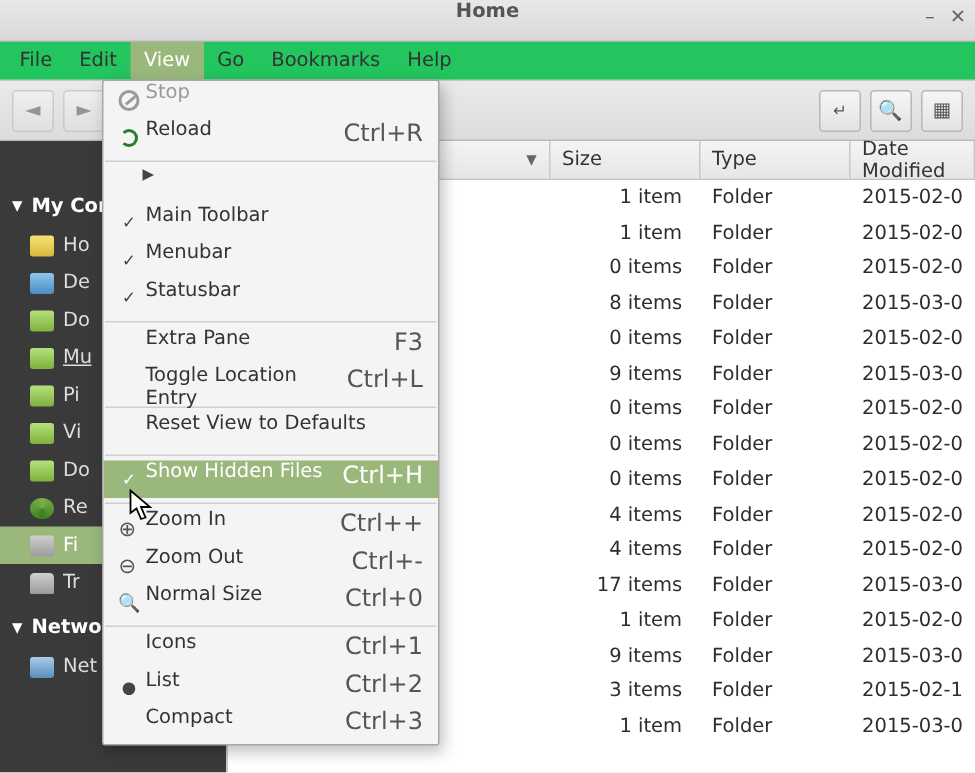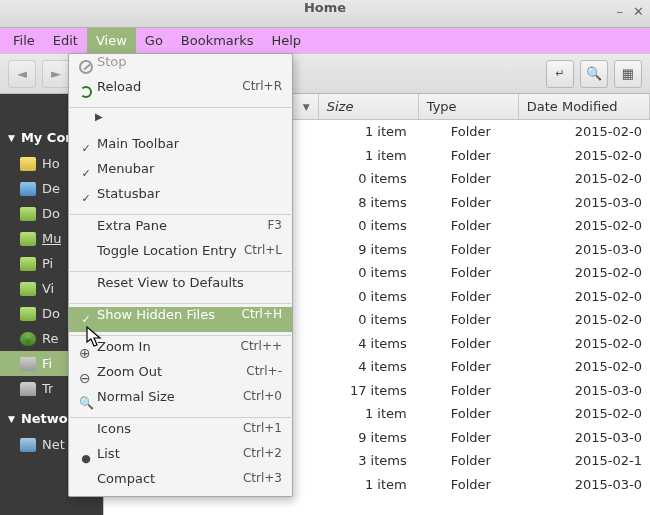--- a/index.html
+++ b/index.html
@@ -1,20 +1,20 @@
 <!DOCTYPE html>
 <html><head>
 <meta charset="utf-8">
 <style>
   * { box-sizing: border-box; margin: 0; padding: 0; font-family: "DejaVu Sans", "Liberation Sans", Arial, sans-serif; font-size: 13px; }
   body { width: 650px; height: 515px; background: #f0f0f0; overflow: hidden; position: relative; color: #2d2d2d; }
   .titlebar { height: 28px; background: linear-gradient(#e8e8e8,#d9d9d9); border-bottom: 1px solid #b0b0b0; display: flex; align-items: flex-start; justify-content: center; position: relative; }
   .titlebar .title { font-weight: bold; color: #555; }
   .win-controls { position: absolute; right: 6px; top: 4px; display: flex; gap: 10px; color: #666; }
-  .menubar { height: 26px; background: #f0abfc; border-bottom: 1px solid #c8c8c8; display: flex; align-items: stretch; padding: 0 4px; }
+  .menubar { height: 26px; background: #22c55e; border-bottom: 1px solid #c8c8c8; display: flex; align-items: stretch; padding: 0 4px; }
   .menubar .mi { padding: 0 9px; display: flex; align-items: center; color: #333; cursor: default; }
   .menubar .mi.open { background: #9ab87c; color: #fff; }
   .toolbar { height: 40px; background: linear-gradient(#eaeaea,#dcdcdc); border-bottom: 1px solid #b8b8b8; display: flex; align-items: center; padding: 0 8px; gap: 6px; }
   .tbtn { width: 28px; height: 28px; border: 1px solid #b8b8b8; background: linear-gradient(#f6f6f6,#e2e2e2); border-radius: 3px; display: flex; align-items: center; justify-content: center; color: #555; }
   .tbtn.disabled { opacity: .55; }
   .toolbar .spacer { flex: 1; }
   .content { display: flex; height: calc(100% - 28px - 26px - 40px); }
   .sidebar { width: 165px; background: #3a3a3a; color: #ddd; overflow: hidden; padding-top: 30px; }
   .side-head { display: flex; align-items: center; gap: 6px; padding: 6px 8px; color: #fff; font-weight: bold; }
   .side-head .tri { font-size: 9px; }
@@ -25,39 +25,39 @@
   .ic-desk { background: linear-gradient(#8fc6ef,#4a8bc2); }
   .ic-fold { background: linear-gradient(#b7e07d,#7eb13d); }
   .ic-fs   { background: linear-gradient(#cfcfcf,#9c9c9c); }
   .ic-tr   { background: linear-gradient(#d0d0d0,#9a9a9a); border-radius: 3px 3px 1px 1px; }
   .ic-re   { background: conic-gradient(#79b14a,#3d7e20,#79b14a); border-radius: 50%; }
   .ic-net  { background: linear-gradient(#a8cbe8,#5a8fba); }
   .main { flex: 1; background: #fff; display: flex; flex-direction: column; border-left: 1px solid #c8c8c8; }
   .cols { height: 26px; background: linear-gradient(#f4f4f4,#e6e6e6); border-bottom: 1px solid #c4c4c4; display: flex; }
   .col { border-right: 1px solid #c8c8c8; padding: 0 8px; display: flex; align-items: center; color: #333; position: relative; }
   .col.name { width: 215px; justify-content: flex-end; }
-  .col.size { width: 100px; font-style: italic; }
+  .col.size { width: 100px; }
   .col.type { width: 100px; }
   .col.date { flex: 1; }
   .sort-ind { font-size: 9px; color: #666; }
   .rows { flex: 1; overflow: hidden; }
   .row { height: 23.5px; display: flex; align-items: center; border-bottom: 0; }
-  .cell { padding: 0 8px; overflow: hidden; white-space: nowrap; margin-left: 24px; }
+  .cell { padding: 0 8px; overflow: hidden; white-space: nowrap; }
   .cell.size { width: 100px; margin-left: 215px; text-align: right; padding-right: 12px;}
   .main .rows .row .cell.size { margin-left: 0; }
   .row .pad { width: 215px; }
   .cell.type { width: 100px; }
   .cell.date { flex: 1; }
 
   
   .menu { position: absolute; left: 68px; top: 53px; width: 225px; background: #f4f4f4; border: 1px solid #a7a7a7; box-shadow: 2px 4px 10px rgba(0,0,0,.25); z-index: 50; border-radius: 2px; }
   .mrow { height: 25px; display: flex; padding: 0 10px 0 8px; position: relative; color: #333; }
   .mrow .chk { width: 18px; display: inline-flex; align-items: center; justify-content: center; font-size: 11px; color: #444; }
   .mrow .lbl { flex: 1; padding-left: 2px; }
-  .mrow .acc { color: #555; font-size: 12px; }
+  .mrow .acc { color: #555; font-size: 16px; }
   .mrow .sub { font-size: 10px; color: #444; }
   .mrow.disabled { color: #9a9a9a; }
   .mrow.hl { background: #9ab87c; color: #fff; }
   .mrow.hl .acc, .mrow.hl .chk { color: #fff; }
   .msep { height: 1px; background: #cfcfcf; margin: 3px 1px; }
   .mico { width: 14px; height: 14px; display: inline-block; }
   .mico.stop { border: 2px solid #9a9a9a; border-radius: 50%; position: relative; }
   .mico.stop::after { content:""; position:absolute; left:2px; top:4px; width:8px; height:2px; background:#9a9a9a; transform: rotate(-40deg);}
   .mico.reload { border: 2px solid #2c7a2c; border-radius:50%; border-left-color: transparent; width:12px; height:12px; }
   .mico.zin::before { content:"⊕"; font-size:14px; color:#555;}

